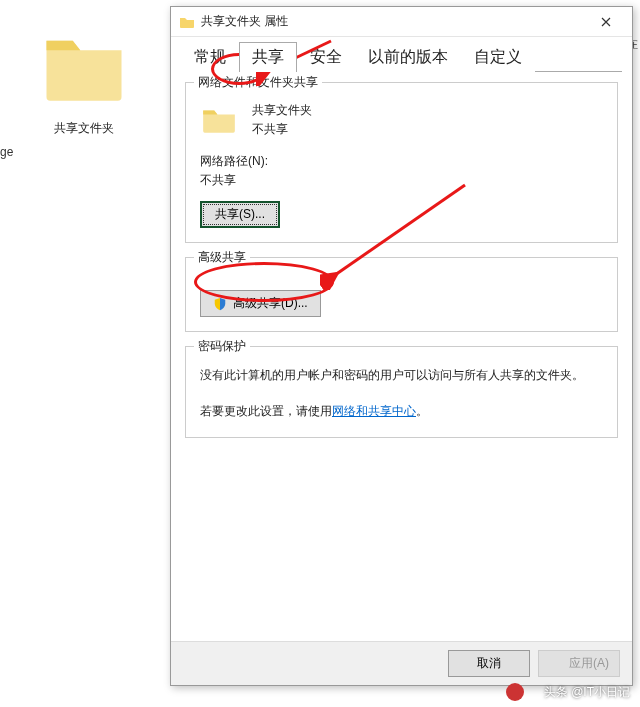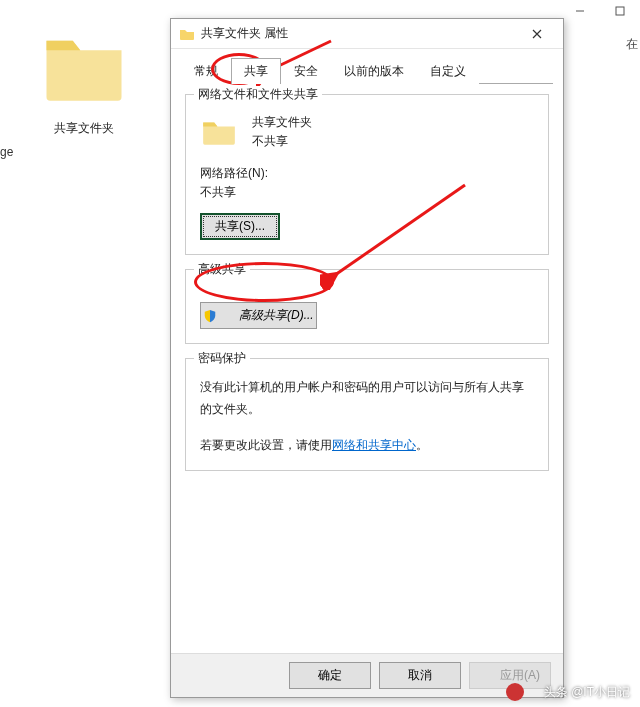--- a/index.html
+++ b/index.html
@@ -10,46 +10,46 @@
 .explorer-folder { position: absolute; left: 34px; top: 22px; width: 100px; text-align: center; }
 .big-folder-icon { width: 90px; height: 90px; margin: 0 auto 8px; }
 .big-folder-icon svg { width: 100%; height: 100%; }
 .folder-label { font-size: 12px; color: #222; }
 
 .window-controls-strip { position: absolute; top: 0; right: 0; left: 170px; height: 24px; display: flex; justify-content: flex-end; align-items: flex-start; }
 .wc-btn { width: 40px; height: 22px; display: flex; align-items: center; justify-content: center; color: #555; }
 .wc-btn svg { width: 10px; height: 10px; }
 .right-edge-text { position: absolute; right: 2px; top: 36px; font-size: 12px; color: #444; }
 
-.prop-dialog { position: absolute; left: 170px; top: 18px; width: 394px; height: 680px; background: #fff; border: 1px solid #999; box-shadow: 2px 2px 8px rgba(0,0,0,.25); }
+.prop-dialog { position: absolute; left: 170px; top: 6px; width: 463px; height: 680px; background: #fff; border: 1px solid #999; box-shadow: 2px 2px 8px rgba(0,0,0,.25); }
 .titlebar { height: 30px; display: flex; align-items: center; padding: 0 8px; border-bottom: 1px solid #e5e5e5; }
 .title-icon { width: 16px; height: 16px; margin-right: 6px; }
 .title-text { flex: 1; font-size: 12px; color: #222; }
 .close-btn { width: 36px; height: 24px; display: flex; align-items: center; justify-content: center; color: #333; }
 .close-btn svg { width: 10px; height: 10px; }
 
 .tabs-row { display: flex; align-items: flex-end; padding: 8px 10px 0 10px; height: 34px; }
-.tab { padding: 4px 12px; font-size: 12px; color: #222; border: 1px solid transparent; border-bottom: none; position: relative; top: 1px; background: #fff; }
+.tab { padding: 4px 12px; font-size: 16px; color: #222; border: 1px solid transparent; border-bottom: none; position: relative; top: 1px; background: #fff; }
 .tab.active { border-color: #aaa; background: #fff; z-index: 2; }
 .tabs-underline { border-bottom: 1px solid #aaa; margin: 0 10px; }
 
 .dlg-body { padding: 10px 14px 0 14px; position: relative; }
 
 .group { border: 1px solid #ccc; margin-bottom: 14px; padding: 18px 14px 14px 14px; position: relative; }
 .group-title { position: absolute; top: -9px; left: 8px; background: #fff; padding: 0 4px; font-size: 12px; color: #222; }
 .group-row { display: flex; align-items: flex-start; gap: 14px; margin-bottom: 14px; }
 .mini-folder { width: 38px; height: 38px; flex-shrink: 0; }
 .mini-folder svg { width: 100%; height: 100%; }
 .info-lines div { line-height: 1.6; font-size: 12px; color: #222; }
 .label-line { font-size: 12px; color: #222; margin-top: 12px; }
 .val-line { font-size: 12px; color: #222; margin-top: 2px; }
 .share-btn { margin-top: 12px; padding: 4px 14px; font-size: 12px; background: #e1e1e1; border: 1px solid #999; outline: 1px dotted #333; outline-offset: -4px; }
 .share-btn-focused { border: 2px solid #14532d; padding: 3px 13px; }
 
-.adv-btn { margin-top: 14px; padding: 4px 2px; font-size: 12px; background: #e1e1e1; border: 1px solid #999; display: inline-flex; align-items: center; gap: 22px; font-style: italic; }
+.adv-btn { margin-top: 14px; padding: 4px 12px; font-size: 12px; background: #e1e1e1; border: 1px solid #999; display: inline-flex; align-items: center; gap: 6px; }
 .shield { width: 14px; height: 14px; }
 
 .pw-text { font-size: 12px; color: #222; line-height: 1.8; }
 .link { color: #0066cc; text-decoration: underline; cursor: pointer; }
 
 .footer { position: absolute; left: 0; right: 0; bottom: 0; height: 44px; border-top: 1px solid #ddd; background: #f0f0f0; display: flex; justify-content: flex-end; align-items: center; gap: 8px; padding: 0 12px; }
 .footer button { min-width: 82px; padding: 4px 10px; font-size: 12px; background: #e1e1e1; border: 1px solid #999; }
 .footer button.disabled { color: #999; border-color: #ccc; text-align: right; }
 
 
@@ -154,21 +154,20 @@
         <div class="group-title">密码保护</div>
         <div class="pw-text">没有此计算机的用户帐户和密码的用户可以访问与所有人共享的文件夹。</div>
         <div class="pw-text" style="margin-top:14px">
           <span>若要更改此设置，请使用</span><span class="link">网络和共享中心</span><span>。</span>
         </div>
       </div>
 
     </div>
 
     <div class="footer">
-      <button>确定</button>
       <button>取消</button>
       <button class="disabled">应用(A)</button>
     </div>
   </div>
 
   <div class="red-ellipse ell-tab"></div>
   <div class="red-ellipse ell-share"></div>
   <svg class="red-arrow" style="left:256px;top:36px;width:80px;height:50px">
     <defs>
         <marker id="ah1" markerWidth="8" markerHeight="8" refX="2" refY="4" orient="auto">

